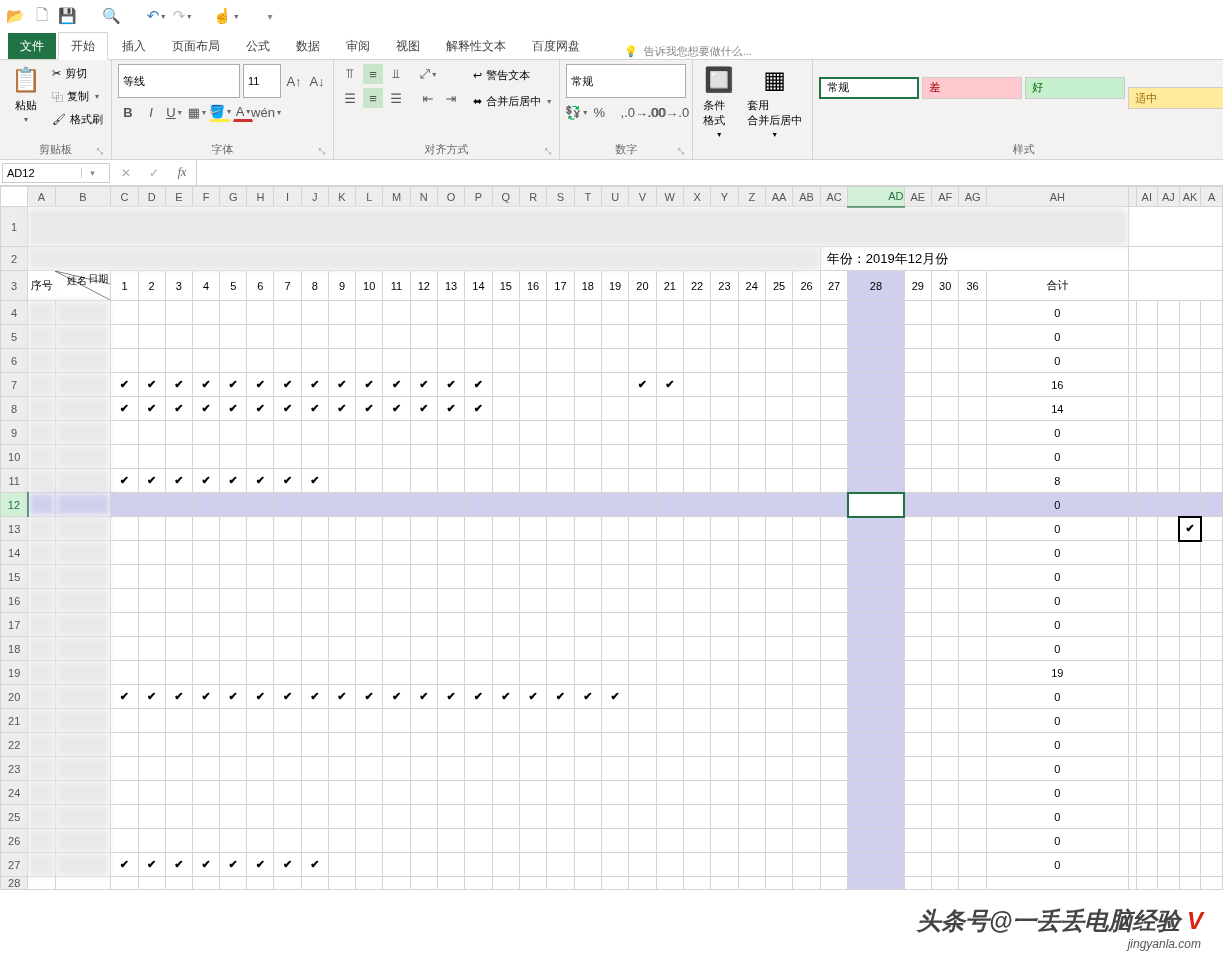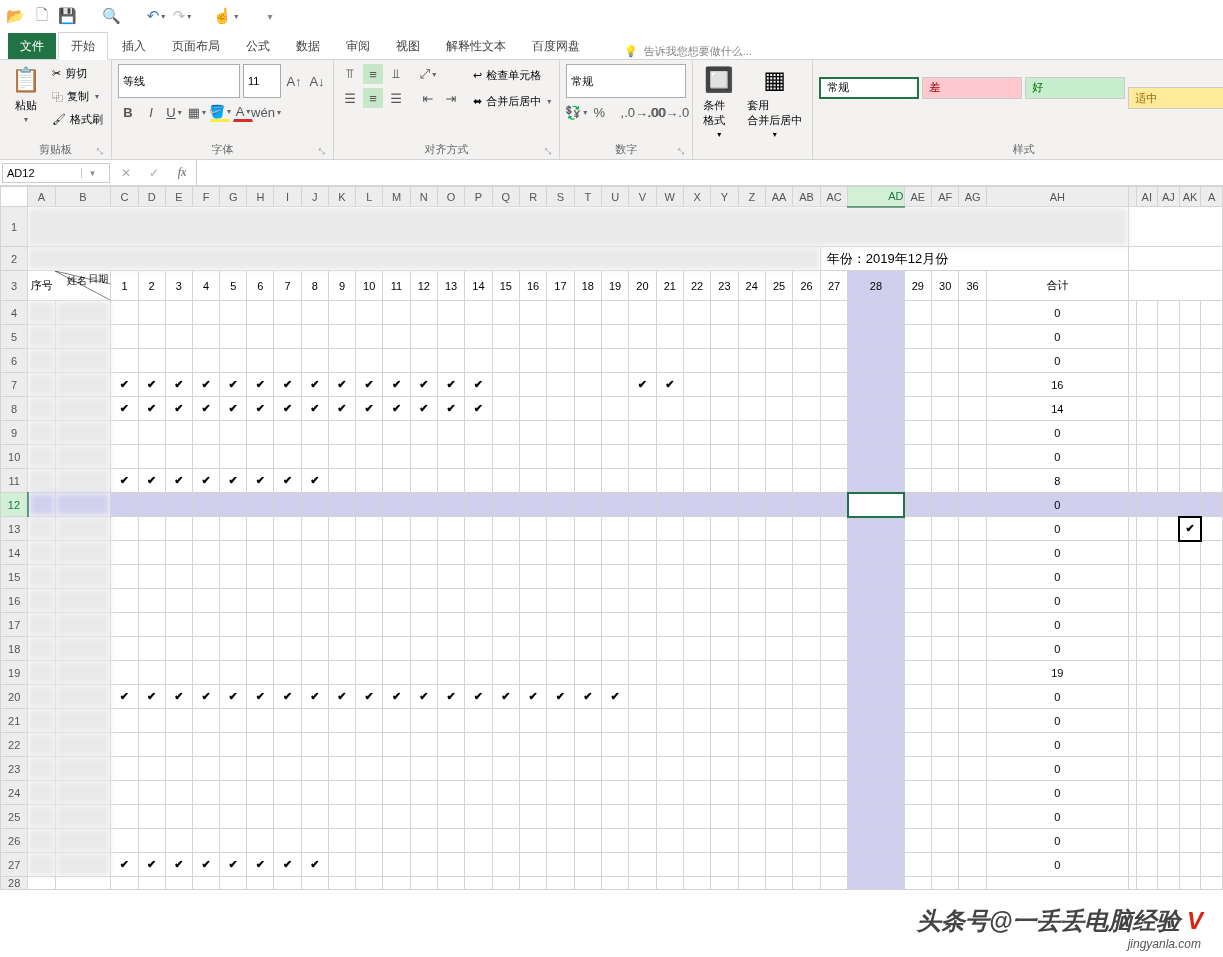--- a/index.html
+++ b/index.html
@@ -192,21 +192,21 @@
           <span class="icon-small hl">≡</span>
           <span class="icon-small">☰</span>
           <span style="width:6px"></span>
           <span class="icon-small">⇤</span>
           <span class="icon-small">⇥</span>
         </div>
       </div>
       <div class="rcol" style="gap:4px;padding-top:2px">
         <div class="rbtn-small">
             <span>↩</span>
-            <span>检查单元格</span>
+            <span>警告文本</span>
           </div>
         <div class="rbtn-small dd">
             <span>⬌</span>
             <span>合并后居中</span>
           </div>
       </div>
     </div>
     <div class="rgroup-label">
         <span>对齐方式</span>
         <span class="rgroup-dialog">⤡</span>

